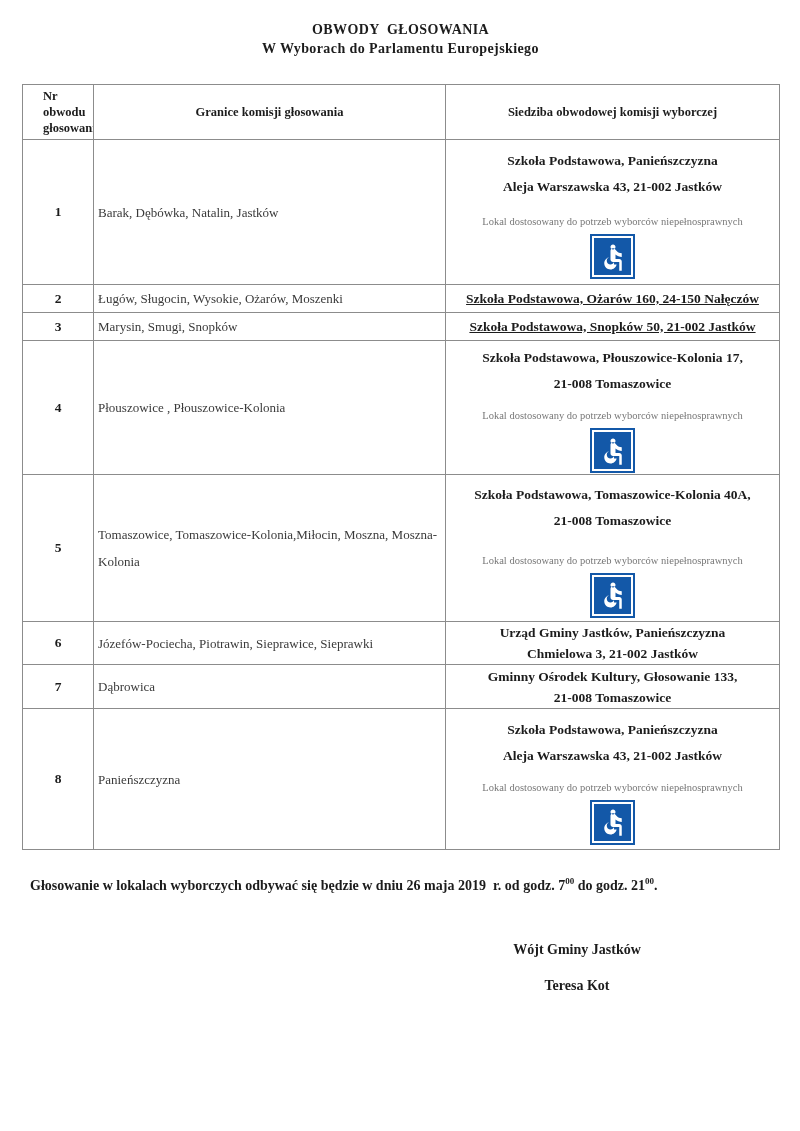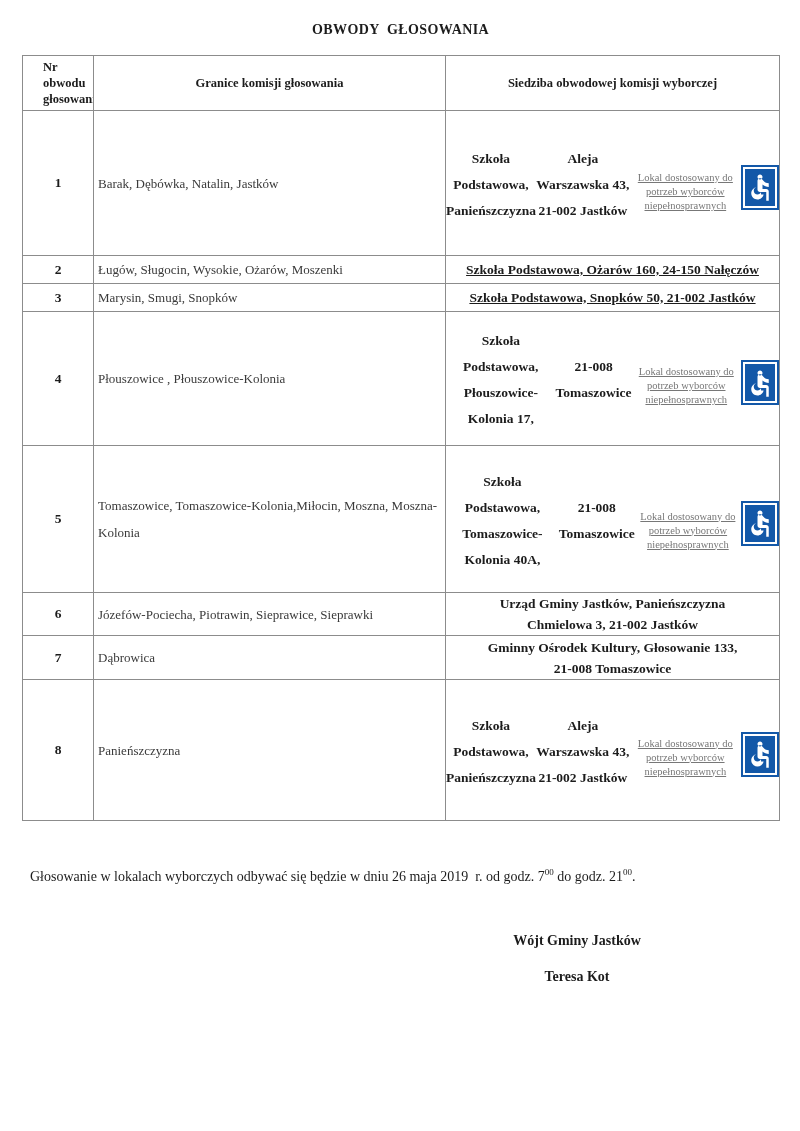--- a/index.html
+++ b/index.html
@@ -12,21 +12,21 @@
   *{margin:0;padding:0;box-sizing:border-box;}
   html,body{background:#ffffff;}
   body{
     width:800px;height:1131px;
     font-family:"Liberation Serif","DejaVu Serif",serif;
     color:var(--text-dark);
     position:relative;
     padding:20px 21px 0 22px;
   }
   
-  .doc-title{text-align:center;margin-bottom:16px;}
+  .doc-title{text-align:center;margin-bottom:26px;}
   .doc-title div{
     font-weight:bold;font-size:14px;line-height:19px;
     letter-spacing:.4px;white-space:pre-wrap;
   }
   
   table.districts{
     width:757px;table-layout:fixed;border-collapse:collapse;
   }
   table.districts td,table.districts th{
     border:1px solid var(--border-gray);
@@ -60,55 +60,55 @@
   }
   td.c-sd-mid{vertical-align:middle;}
   td.c-sd-mid .sd-line{line-height:21px;}
   td.c-sd-single{
     vertical-align:middle;font-weight:bold;font-size:13.5px;line-height:16px;
     color:var(--text-dark);text-align:center;text-decoration:underline;
   }
   .sd-note{
     font-size:10.5px;color:var(--note-gray);line-height:14px;
     margin-top:15px;
-    text-decoration:underline;
-  }
-  .sd-stack{padding-top:3px;display:flex;flex-direction:row;align-items:center;text-align:center;}
+  }
+  .sd-stack{padding-top:3px;display:flex;flex-direction:column;align-items:center;text-align:center;}
   
   .isa-outer{
     width:45px;height:45px;background:var(--icon-blue);
     padding:2px;margin-top:5px;
   }
   .isa-inner{
     width:100%;height:100%;border:2px solid #ffffff;background:var(--icon-blue);
     display:flex;align-items:center;justify-content:center;
   }
   .isa-inner svg{width:30px;height:30px;display:block;}
   .gap-lg .sd-note{margin-top:20px;}
   .gap-sm .sd-note{margin-top:12px;}
   
   .voting-time{
-    margin-top:42px;margin-left:8px;
-    font-weight:normal;font-size:14px;line-height:18px;
+    margin-top:22px;margin-left:8px;
+    font-weight:bold;font-size:14px;line-height:18px;
     white-space:pre-wrap;color:var(--text-dark);
   }
   .voting-time sup{font-size:9px;vertical-align:6px;}
   .signature{
     margin-top:47px;margin-left:310px;width:490px;text-align:center;
   }
   .signature div{
     font-weight:bold;font-size:14px;color:var(--text-dark);
   }
   .signature div + div{margin-top:20px;}
 </style>
 </head>
 <body>
 
 <div class="doc-title">
   <div>OBWODY  GŁOSOWANIA</div>
+  <div>W Wyborach do Parlamentu Europejskiego</div>
 </div>
 
 <table class="districts">
   <colgroup>
       <col class="c1">
       <col class="c2">
       <col class="c3">
     </colgroup>
   <tbody>
       <tr class="h-hdr">

